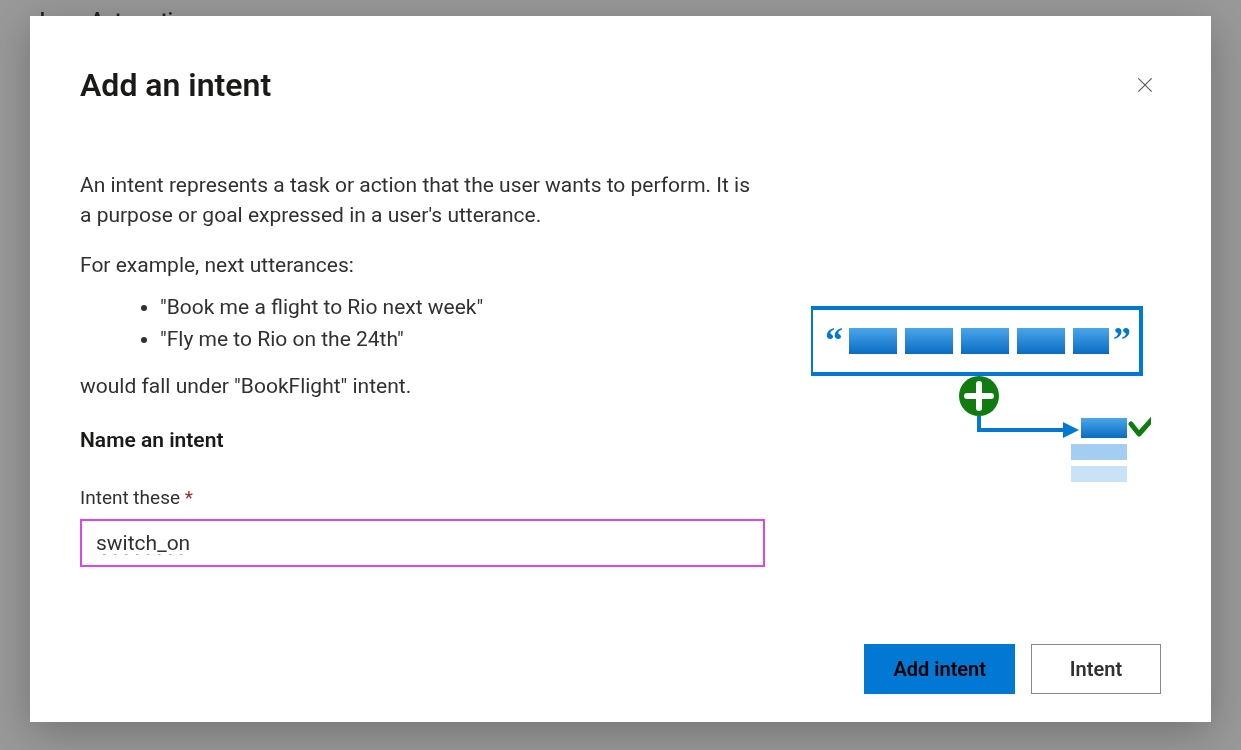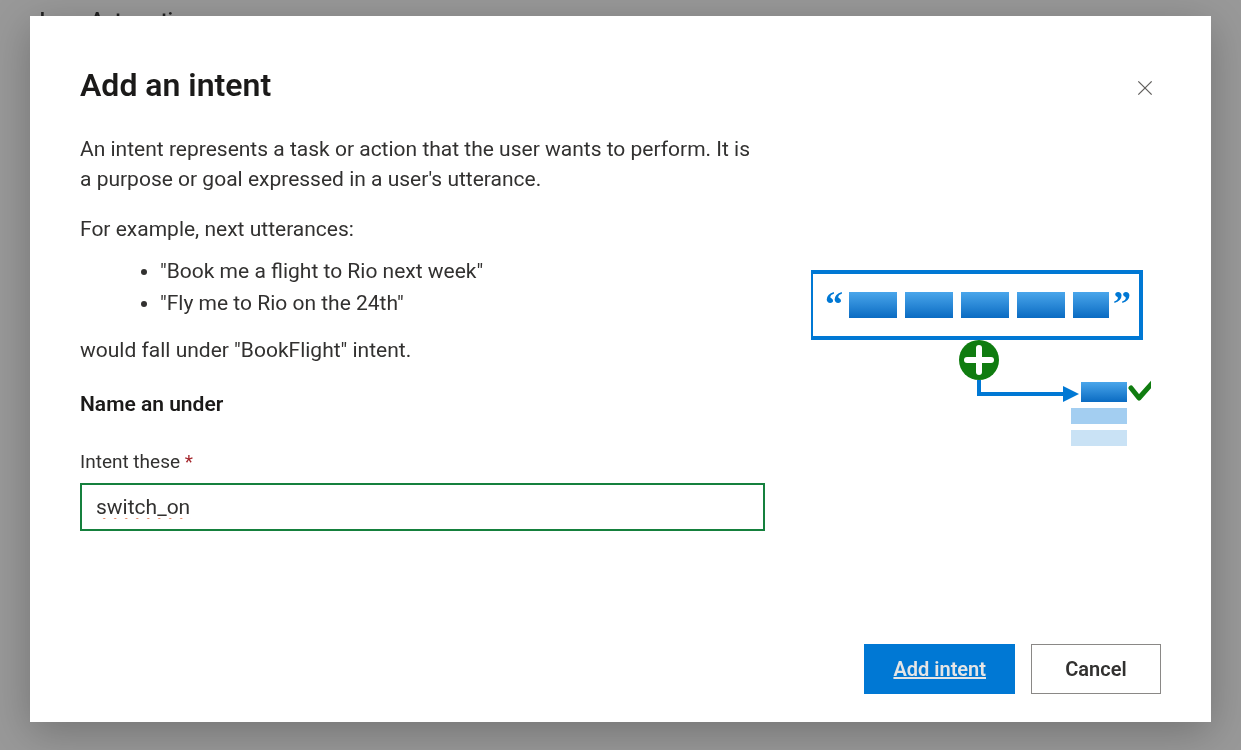--- a/index.html
+++ b/index.html
@@ -36,21 +36,21 @@
       bottom: 28px;
       background: #fff;
       box-shadow: 0 10px 40px rgba(0,0,0,0.25);
       padding: 50px 50px 28px 50px;
       display: flex;
       flex-direction: column;
     }
     .modal-header {
       display: flex;
       justify-content: space-between;
-      align-items: flex-end;
+      align-items: center;
       margin-bottom: 30px;
     }
     .modal-title {
       font-size: 32px;
       font-weight: 600;
       color: #1b1a19;
     }
     .close-btn {
       background: none;
       border: none;
@@ -62,20 +62,21 @@
       justify-content: center;
     }
     .close-btn svg {
       width: 20px;
       height: 20px;
     }
     .modal-body {
       display: flex;
       gap: 36px;
       flex: 1;
+      margin-top: 36px;
     }
     .left-col {
       flex: 1;
       min-width: 0;
     }
     .desc {
       font-size: 21px;
       color: #323130;
       line-height: 1.45;
       margin-bottom: 22px;
@@ -110,21 +111,21 @@
       margin-bottom: 10px;
       display: block;
     }
     .required {
       color: #a4262c;
       font-weight: 400;
     }
     .intent-input {
       width: 693px;
       max-width: 100%;
-      border: 2px solid #15803d;
+      border: 2px solid #d946ef;
       font-size: 21px;
       padding: 10px 14px;
       outline: none;
       color: #323130;
       font-family: inherit;
       text-decoration-line: underline;
       text-decoration-style: wavy;
       text-decoration-color: #d83b01;
       text-underline-offset: 4px;
     }
@@ -146,23 +147,22 @@
       font-size: 20px;
       font-weight: 600;
       padding: 12px 28px;
       border: 1px solid transparent;
       cursor: pointer;
       font-family: inherit;
       min-width: 130px;
     }
     .btn-primary {
       background: #0078d4;
-      color: #e5e5e5;
+      color: #000000;
       border-color: #0078d4;
-      text-decoration: underline;
     }
     .btn-secondary {
       background: #fff;
       color: #323130;
       border-color: #8a8886;
     }
   </style>
 </head>
 <body>
 
@@ -183,21 +183,21 @@
 
   <div class="modal-body">
     <div class="left-col">
       <p class="desc">An intent represents a task or action that the user wants to perform. It is a purpose or goal expressed in a user's utterance.</p>
       <p class="example-intro">For example, next utterances:</p>
       <ul class="example-list">
         <li>"Book me a flight to Rio next week"</li>
         <li>"Fly me to Rio on the 24th"</li>
       </ul>
       <p class="example-conclusion">would fall under "BookFlight" intent.</p>
-      <p class="name-heading">Name an under</p>
+      <p class="name-heading">Name an intent</p>
       <label class="field-label">
         <span>Intent these</span>
         <span class="required">*</span>
       </label>
       <input type="text" class="intent-input" value="switch_on" style="">
     </div>
 
     <div class="right-col">
       <svg width="340" height="210" viewBox="0 0 340 210">
         <defs>
@@ -230,15 +230,15 @@
         <rect x="260" y="140" width="56" height="16" fill="#a3cef1"></rect>
         <rect x="260" y="162" width="56" height="16" fill="#c9e2f5"></rect>
 
         <path d="M 320 120 L 328 130 L 344 112" fill="none" stroke="#107c10" stroke-width="5" stroke-linecap="round" stroke-linejoin="round"></path>
       </svg>
     </div>
   </div>
 
   <div class="modal-footer">
     <button class="btn btn-primary">Add intent</button>
-    <button class="btn btn-secondary">Cancel</button>
+    <button class="btn btn-secondary">Intent</button>
   </div>
 </div>
 
 </body></html>

